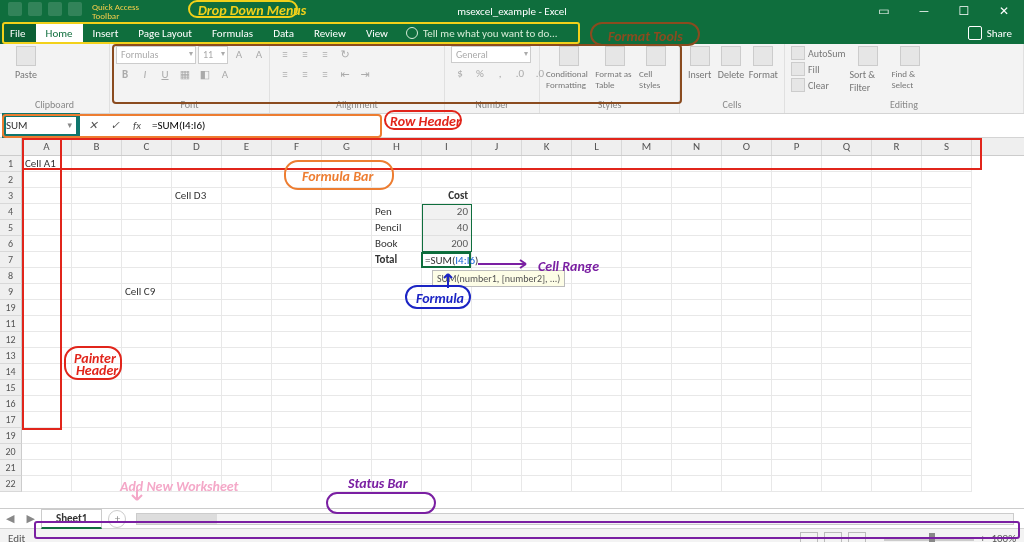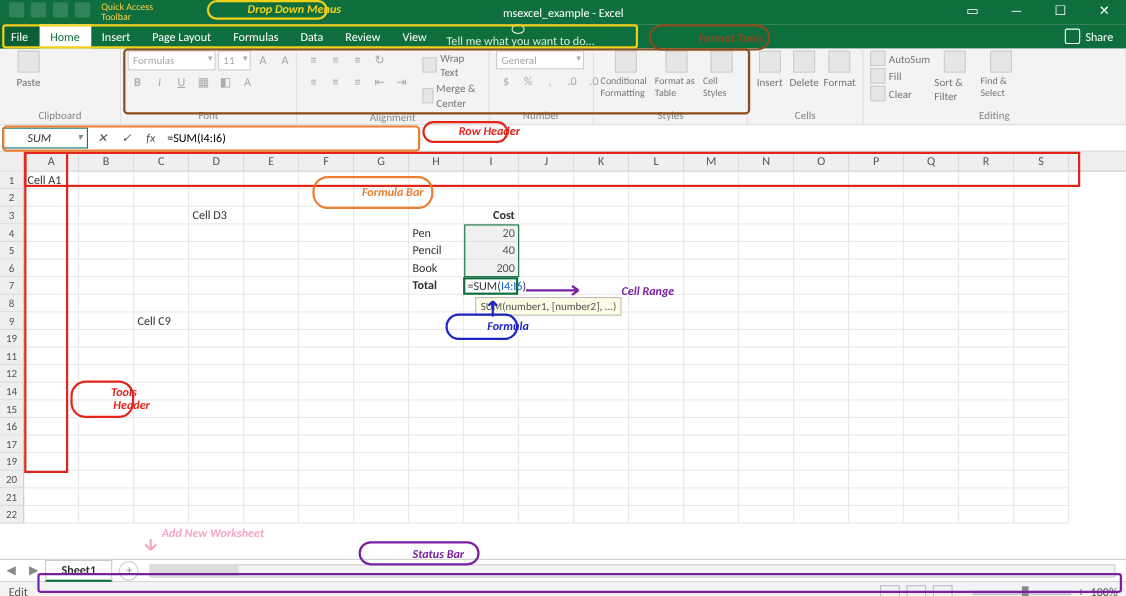--- a/index.html
+++ b/index.html
@@ -12,21 +12,21 @@
   .qat-label { color: #f7cf4b; font-size: 9px; line-height: 9px; margin-left: 4px; }
   .title-center { position: absolute; left: 50%; transform: translateX(-50%); color: #fff; font-size: 11px; }
   .winbtns { margin-left: auto; display: flex; }
   .winbtns div { width: 40px; height: 22px; color: #fff; text-align: center; line-height: 22px; font-size: 12px; }
 
   
   .tabstrip { height: 22px; background: #0f6e3d; display: flex; align-items: stretch; position: relative; }
   .tabstrip .tab { padding: 0 10px; color: #fff; font-size: 11px; display: flex; align-items: center; cursor: pointer; }
   .tabstrip .tab.file { background: #0c5f34; }
   .tabstrip .tab.active { background: #fff; color: #0f6e3d; }
-  .tellme { color: #d6ecd7; font-size: 11px; display: flex; align-items: center; margin-left: 8px; flex-direction: column; }
+  .tellme { color: #d6ecd7; font-size: 11px; display: flex; align-items: center; margin-left: 8px; }
   .tellme .bulb { width: 12px; height: 12px; border: 1px solid #d6ecd7; border-radius: 50%; margin-right: 5px; }
   .sharebtn { margin-left: auto; color: #fff; padding: 0 12px; display: flex; align-items: center; font-size: 11px; }
   .sharebtn::before { content: ""; width: 12px; height: 12px; border: 1px solid #fff; border-radius: 2px; margin-right: 5px; }
 
   
   .ribbon { height: 70px; background: #f3f3f3; border-bottom: 1px solid #d4d4d4; display: flex; font-size: 10px; color: #777; }
   .group { border-right: 1px solid #e0e0e0; padding: 2px 6px 0 6px; display: flex; flex-direction: column; position: relative; }
   .group-body { flex: 1; display: flex; align-items: flex-start; gap: 4px; }
   .group-label { text-align: center; color: #888; font-size: 10px; padding-bottom: 2px; }
   .bigbtn { display: flex; flex-direction: column; align-items: center; width: 40px; color: #777; }
@@ -35,25 +35,25 @@
   .smitem { display: flex; align-items: center; gap: 3px; color: #777; }
   .smitem .ic { width: 14px; height: 14px; background: #e6e6e6; border: 1px solid #ccc; }
   .fontbox, .numbox { display: flex; flex-direction: column; gap: 2px; color: #aaa; }
   .ctrlrow { display: flex; gap: 2px; }
   .sel { border: 1px solid #ccc; background: #fff; padding: 1px 12px 1px 4px; font-size: 10px; color: #aaa; position: relative; }
   .sel::after { content: "▾"; position: absolute; right: 2px; font-size: 8px; }
   .tbtn { width: 18px; height: 18px; border: 1px solid transparent; color: #aaa; text-align: center; line-height: 16px; font-size: 11px; }
 
   
   .anno { position: absolute; border: 2px solid; border-radius: 14px; pointer-events: none; z-index: 50; }
-  .anno-label { position: absolute; font-size: 11px; font-weight: bold; font-style: italic; z-index: 51; pointer-events: none; margin-left: 27px; }
+  .anno-label { position: absolute; font-size: 14px; font-weight: bold; font-style: italic; z-index: 51; pointer-events: none; }
 
   
   .fbar { height: 24px; border-bottom: 1px solid #d4d4d4; display: flex; align-items: center; background: #fff; }
-  .namebox { width: 78px; border: 1px solid #0f766e; margin: 2px; padding: 2px 22px; font-size: 11px; position: relative; font-style: italic; }
+  .namebox { width: 78px; border: 4px solid #0f766e; margin: 2px; padding: 2px 0; font-size: 11px; position: relative; }
   .namebox::after { content: "▾"; position: absolute; right: 4px; color: #888; font-size: 9px; }
   .fx-btn { width: 22px; text-align: center; color: #555; font-style: italic; }
   .fx-input { flex: 1; border: none; outline: none; font-size: 11px; padding: 2px 4px; }
 
   
   .gridwrap { position: relative; height: 370px; overflow: hidden; }
   .colhdr-row { display: flex; height: 18px; background: #efefef; border-bottom: 1px solid #ccc; }
   .corner { width: 22px; border-right: 1px solid #ccc; background: #efefef; }
   .colhdr { width: 50px; text-align: center; border-right: 1px solid #d8d8d8; font-size: 11px; color: #555; line-height: 18px; background: #efefef; }
   .gridbody { position: relative; }
@@ -165,30 +165,20 @@
           <div class="tbtn">≡</div>
           <div class="tbtn">↻</div>
         </div>
         <div class="ctrlrow">
           <div class="tbtn">≡</div>
           <div class="tbtn">≡</div>
           <div class="tbtn">≡</div>
           <div class="tbtn">⇤</div>
           <div class="tbtn">⇥</div>
         </div>
-      </div>
-      <div class="smrow" style="margin-left:6px">
-        <div class="smitem">
-            <span class="ic"></span>
-            <span>Wrap Text</span>
-          </div>
-        <div class="smitem">
-            <span class="ic"></span>
-            <span>Merge &amp; Center</span>
-          </div>
       </div>
     </div>
     <div class="group-label">Alignment</div>
   </div>
 
   <div class="group" style="width:95px">
     <div class="group-body numbox">
       <div class="sel" style="width:80px">General</div>
       <div class="ctrlrow">
         <div class="tbtn">$</div>
@@ -557,20 +547,42 @@
         <div class="cell"></div>
         <div class="cell"></div>
         <div class="cell"></div>
         <div class="cell"></div>
         <div class="cell"></div>
         <div class="cell"></div>
         <div class="cell"></div>
         <div class="cell"></div>
       </div>
       <div class="row">
+        <div class="rowhdr">13</div>
+        <div class="cell"></div>
+        <div class="cell"></div>
+        <div class="cell"></div>
+        <div class="cell"></div>
+        <div class="cell"></div>
+        <div class="cell"></div>
+        <div class="cell"></div>
+        <div class="cell"></div>
+        <div class="cell"></div>
+        <div class="cell"></div>
+        <div class="cell"></div>
+        <div class="cell"></div>
+        <div class="cell"></div>
+        <div class="cell"></div>
+        <div class="cell"></div>
+        <div class="cell"></div>
+        <div class="cell"></div>
+        <div class="cell"></div>
+        <div class="cell"></div>
+      </div>
+      <div class="row">
         <div class="rowhdr">14</div>
         <div class="cell"></div>
         <div class="cell"></div>
         <div class="cell"></div>
         <div class="cell"></div>
         <div class="cell"></div>
         <div class="cell"></div>
         <div class="cell"></div>
         <div class="cell"></div>
         <div class="cell"></div>
@@ -786,34 +798,34 @@
 <div class="rect" style="border-color:#ed7d31; left:2px; top:114px; width:380px; height:24px; border-radius:4px; z-index:45"></div>
 <div class="anno" style="border-color:#ed7d31; left:284px; top:160px; width:110px; height:30px;"></div>
 <span class="anno-label" style="color:#ed7d31; left:302px; top:168px;">Formula Bar</span>
 
 <div class="anno" style="border-color:#e1251b; left:384px; top:110px; width:78px; height:20px;"></div>
 <span class="anno-label" style="color:#e1251b; left:390px; top:113px;">Row Header</span>
 <div class="rect" style="border-color:#e1251b; left:22px; top:138px; width:960px; height:32px;"></div>
 
 <div class="rect" style="border-color:#e1251b; left:22px; top:138px; width:40px; height:292px;"></div>
 <div class="anno" style="border-color:#e1251b; left:64px; top:346px; width:58px; height:34px;"></div>
-<span class="anno-label" style="color:#e1251b; left:74px; top:350px;">Tools</span>
+<span class="anno-label" style="color:#e1251b; left:74px; top:350px;">Painter</span>
 <span class="anno-label" style="color:#e1251b; left:76px; top:362px;">Header</span>
 
 <div class="anno" style="border-color:#1b24c4; left:405px; top:285px; width:66px; height:24px;"></div>
 <span class="anno-label" style="color:#1b24c4; left:416px; top:290px;">Formula</span>
 <svg class="arrow" style="left:443px; top:270px;" width="10" height="18">
     <path d="M5 18 L5 4 M5 4 L1 8 M5 4 L9 8" stroke="#1b24c4" stroke-width="2" fill="none"></path>
   </svg>
 
 <svg class="arrow" style="left:478px; top:258px;" width="54" height="12">
     <path d="M0 6 L48 6 M48 6 L42 2 M48 6 L42 10" stroke="#7a1fa2" stroke-width="2" fill="none"></path>
   </svg>
 <span class="anno-label" style="color:#7a1fa2; left:538px; top:258px;">Cell Range</span>
 
 <span class="anno-label" style="color:#f4a8c8; left:120px; top:478px;">Add New Worksheet</span>
 <svg class="arrow" style="left:130px; top:490px;" width="14" height="16">
     <path d="M7 0 L7 10 M7 10 L2 5 M7 10 L12 5" stroke="#f4a8c8" stroke-width="2" fill="none"></path>
   </svg>
 
 <div class="anno" style="border-color:#7a1fa2; left:326px; top:492px; width:110px; height:22px;"></div>
-<span class="anno-label" style="color:#7a1fa2; left:348px; top:497px;">Status Bar</span>
+<span class="anno-label" style="color:#7a1fa2; left:348px; top:475px;">Status Bar</span>
 <div class="rect" style="border-color:#7a1fa2; left:34px; top:521px; width:986px; height:18px; border-radius:3px;"></div>
 
 </body></html>

